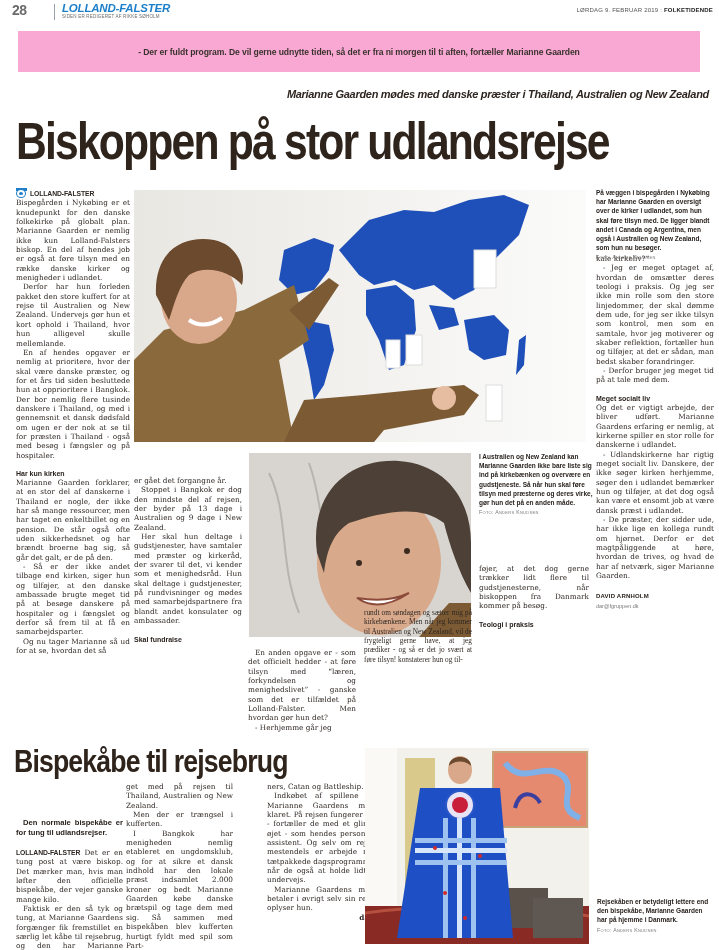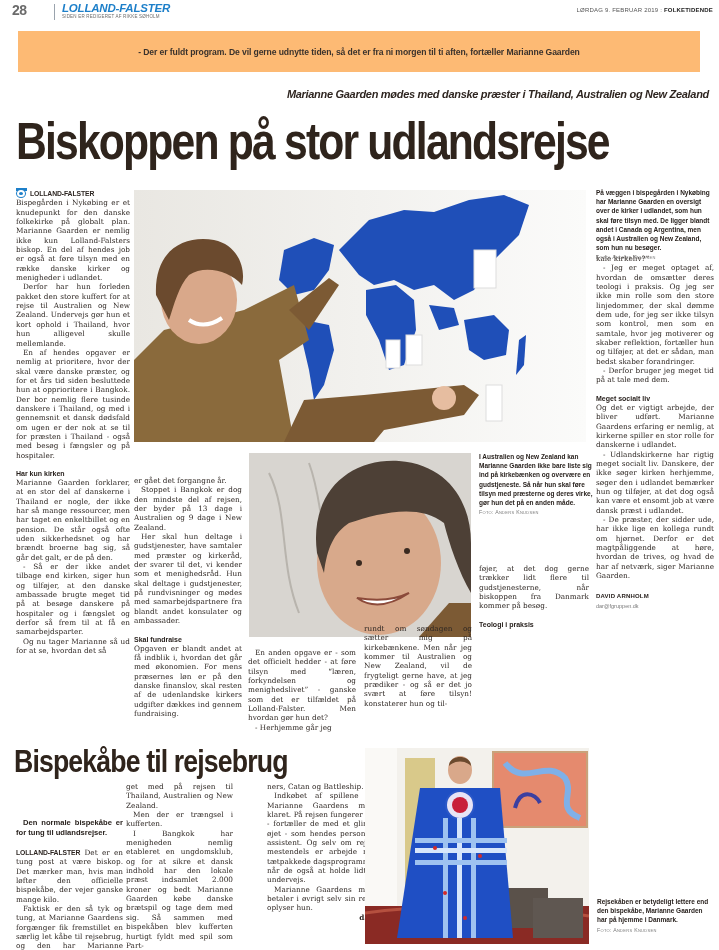--- a/index.html
+++ b/index.html
@@ -9,21 +9,21 @@
   .abs { position: absolute; }
 
   
   .page-num { left: 12px; top: 2px; font-family: "Liberation Sans", sans-serif; font-weight: bold; font-size: 14px; color: #6b6b6b; letter-spacing: -0.5px; }
   .hdr-rule { left: 54px; top: 4px; width: 1px; height: 16px; background: #9aa3ad; }
   .section-name { left: 62px; top: 2px; font-family: "Liberation Sans", sans-serif; font-weight: bold; font-style: italic; font-size: 11.5px; color: #1d7fc9; letter-spacing: -0.2px; }
   .editor-line { left: 62px; top: 14px; font-family: "Liberation Sans", sans-serif; font-size: 4.5px; color: #6b6b6b; letter-spacing: 0.2px; text-transform: uppercase; }
   .date-line { right: 6px; top: 7px; font-family: "Liberation Sans", sans-serif; font-size: 6px; color: #555; letter-spacing: 0.2px; }
   .date-line b { color: #222; font-weight: bold; }
 
-  .quote-bar { left: 18px; top: 31px; width: 682px; height: 41px; background: #fdba74; display: flex; align-items: center; justify-content: center; }
+  .quote-bar { left: 18px; top: 31px; width: 682px; height: 41px; background: #f9a8d4; display: flex; align-items: center; justify-content: center; }
   .quote-text { font-family: "Liberation Sans", sans-serif; font-weight: bold; font-size: 8.6px; color: #3a322c; letter-spacing: -0.1px; }
 
   .kicker { right: 10px; top: 88px; font-family: "Liberation Sans", sans-serif; font-style: italic; font-weight: bold; font-size: 11px; color: #2f2621; letter-spacing: -0.3px; }
   .headline { left: 16px; top: 112px; font-family: "Liberation Sans", sans-serif; font-weight: bold; font-size: 52px; line-height: 58px; color: #2f241c; letter-spacing: -2.2px; transform: scaleX(0.82); transform-origin: left top; white-space: nowrap; }
 
   
   .col { position: absolute; font-family: "DejaVu Serif", serif; font-size: 7.3px; line-height: 9.35px; color: #2e2723; text-align: justify; hyphens: manual; }
   .col p { text-indent: 7px; }
   .col p.noindent { text-indent: 0; }
   .subhead { font-family: "Liberation Sans", sans-serif; font-weight: bold; font-size: 7px; line-height: 9px; color: #2a231f; margin-top: 9px; text-indent: 0 !important; }
@@ -111,21 +111,20 @@
 <div class="caption" style="left:596px; top:188px; width:118px;">
   <span>På væggen i bispegården i Nykøbing har Marianne Gaarden en oversigt over de kirker i udlandet, som hun skal føre tilsyn med. De ligger blandt andet i Canada og Argentina, men også i Australien og New Zealand, som hun nu besøger.</span>
   <span class="credit">Foto: Anders Knudsen</span>
 </div>
 
 <div class="col" style="left:134px; top:476px; width:108px;">
   <p class="noindent">er gået det forgangne år.</p>
   <p>Stoppet i Bangkok er dog den mindste del af rejsen, der byder på 13 dage i Australien og 9 dage i New Zealand.</p>
   <p>Her skal hun deltage i gudstjenester, have samtaler med præster og kirkeråd, der svarer til det, vi kender som et menighedsråd. Hun skal deltage i gudstjenester, på rundvisninger og mødes med samarbejdspartnere fra blandt andet konsulater og ambassader.</p>
   <p class="subhead">Skal fundraise</p>
-  <p class="noindent">Opgaven er blandt andet at få indblik i, hvordan det går med økonomien. For mens præsernes løn er på den danske finanslov, skal resten af de udenlandske kirkers udgifter dækkes ind gennem fundraising.</p>
 </div>
 
 <div class="photo photo-face">
   <svg width="222" height="184" viewBox="0 0 222 184">
     <rect width="222" height="184" fill="#d8d5d0"></rect>
     <path d="M20 20 C40 60 30 110 50 160 M60 10 C75 50 70 90 90 130" stroke="#b8b4ad" stroke-width="2" fill="none"></path>
     <ellipse cx="130" cy="110" rx="62" ry="72" fill="#d8a98b"></ellipse>
     <path d="M68 100 C60 40 100 5 150 8 C200 12 222 50 222 90 L222 140 C210 120 200 90 195 70 C170 50 130 60 100 70 C85 80 78 95 75 120 Z" fill="#4d4036"></path>
     <path d="M108 145 Q130 160 160 140 Q140 150 108 145 Z" fill="#ffffff" stroke="#8b4a3a" stroke-width="2"></path>
     <circle cx="110" cy="110" r="3" fill="#3a2a20"></circle>
@@ -135,21 +134,21 @@
 </div>
 <div class="caption" style="left:479px; top:452px; width:116px;">
   <span>I Australien og New Zealand kan Marianne Gaarden ikke bare liste sig ind på kirkebænken og overvære en gudstjeneste. Så når hun skal føre tilsyn med præsterne og deres virke, gør hun det på en anden måde.</span>
   <span class="credit">Foto: Anders Knudsen</span>
 </div>
 
 <div class="col" style="left:248px; top:648px; width:108px;">
   <p>En anden opgave er - som det officielt hedder - at føre tilsyn med “læren, forkyndelsen og menighedslivet” - ganske som det er tilfældet på Lolland-Falster. Men hvordan gør hun det?</p>
   <p>- Herhjemme går jeg</p>
 </div>
-<div class="col" style="left:364px; top:624px; width:108px;">
+<div class="col" style="left:364px; top:608px; width:108px;font-family:Liberation Serif, serif;">
   <p class="noindent">rundt om søndagen og sætter mig på kirkebænkene. Men når jeg kommer til Australien og New Zealand, vil de frygteligt gerne have, at jeg prædiker - og så er det jo svært at føre tilsyn! konstaterer hun og til-</p>
 </div>
 
 <div class="col" style="left:479px; top:564px; width:110px;">
   <p class="noindent">føjer, at det dog gerne trækker lidt flere til gudstjenesterne, når biskoppen fra Danmark kommer på besøg.</p>
   <p class="subhead">Teologi i praksis</p>
 </div>
 
 <div class="col" style="left:596px; top:254px; width:118px;">
   <p class="noindent">kale kirkeliv?”</p>

